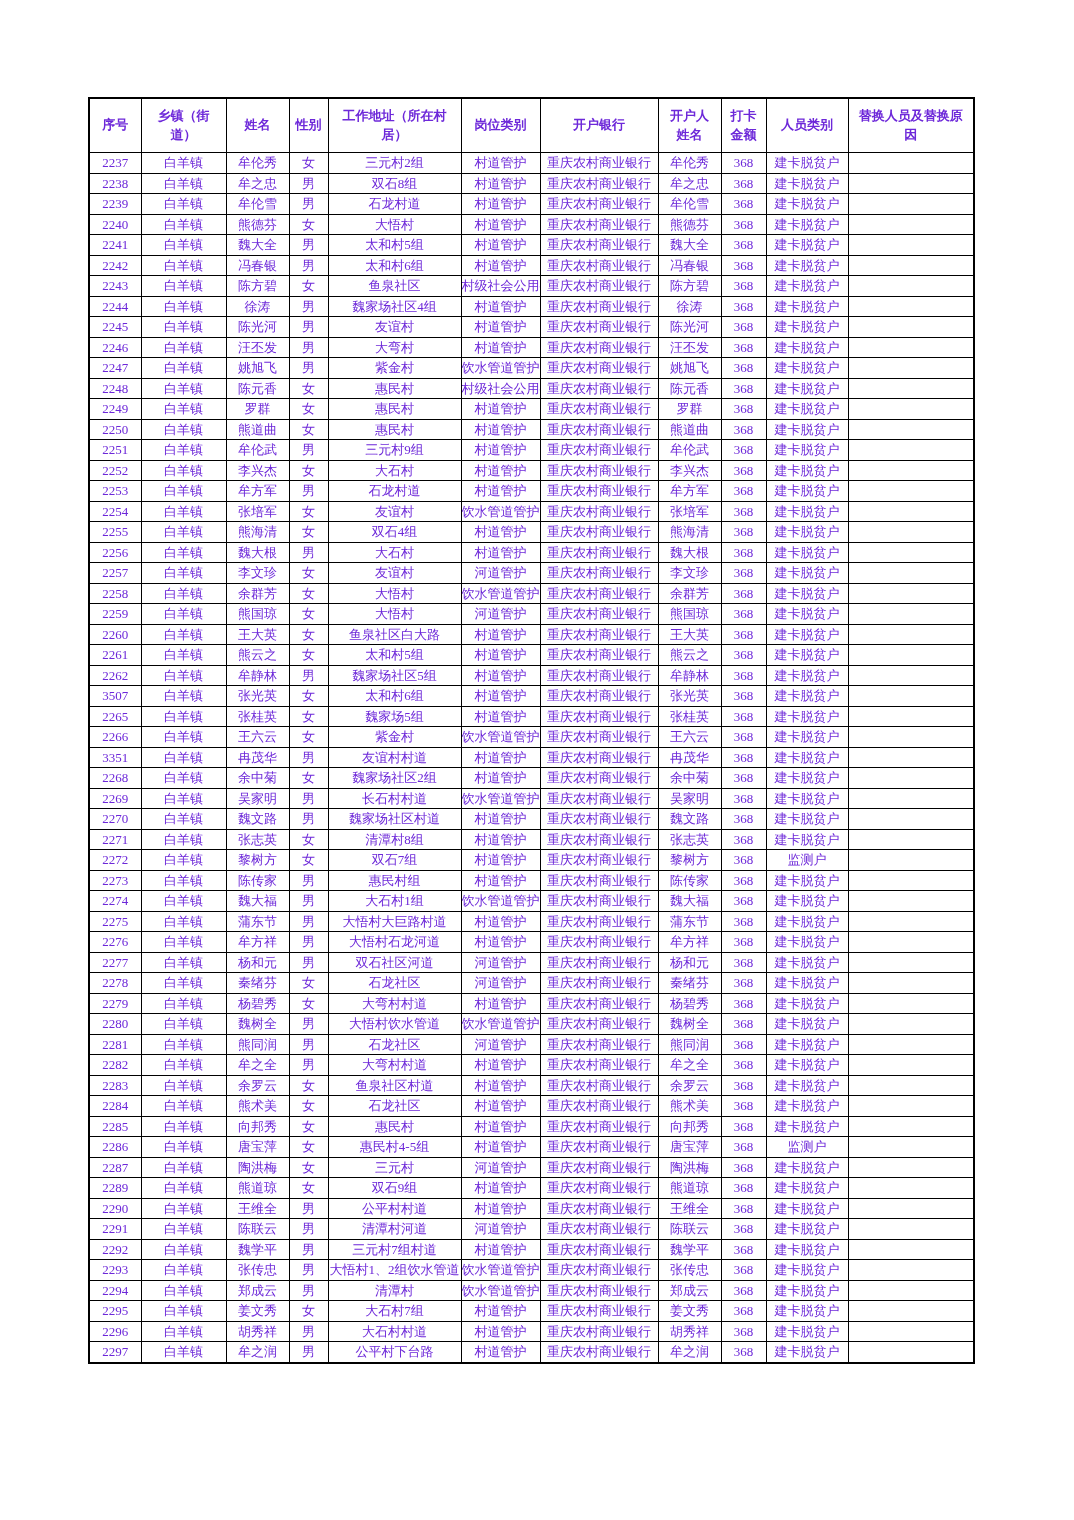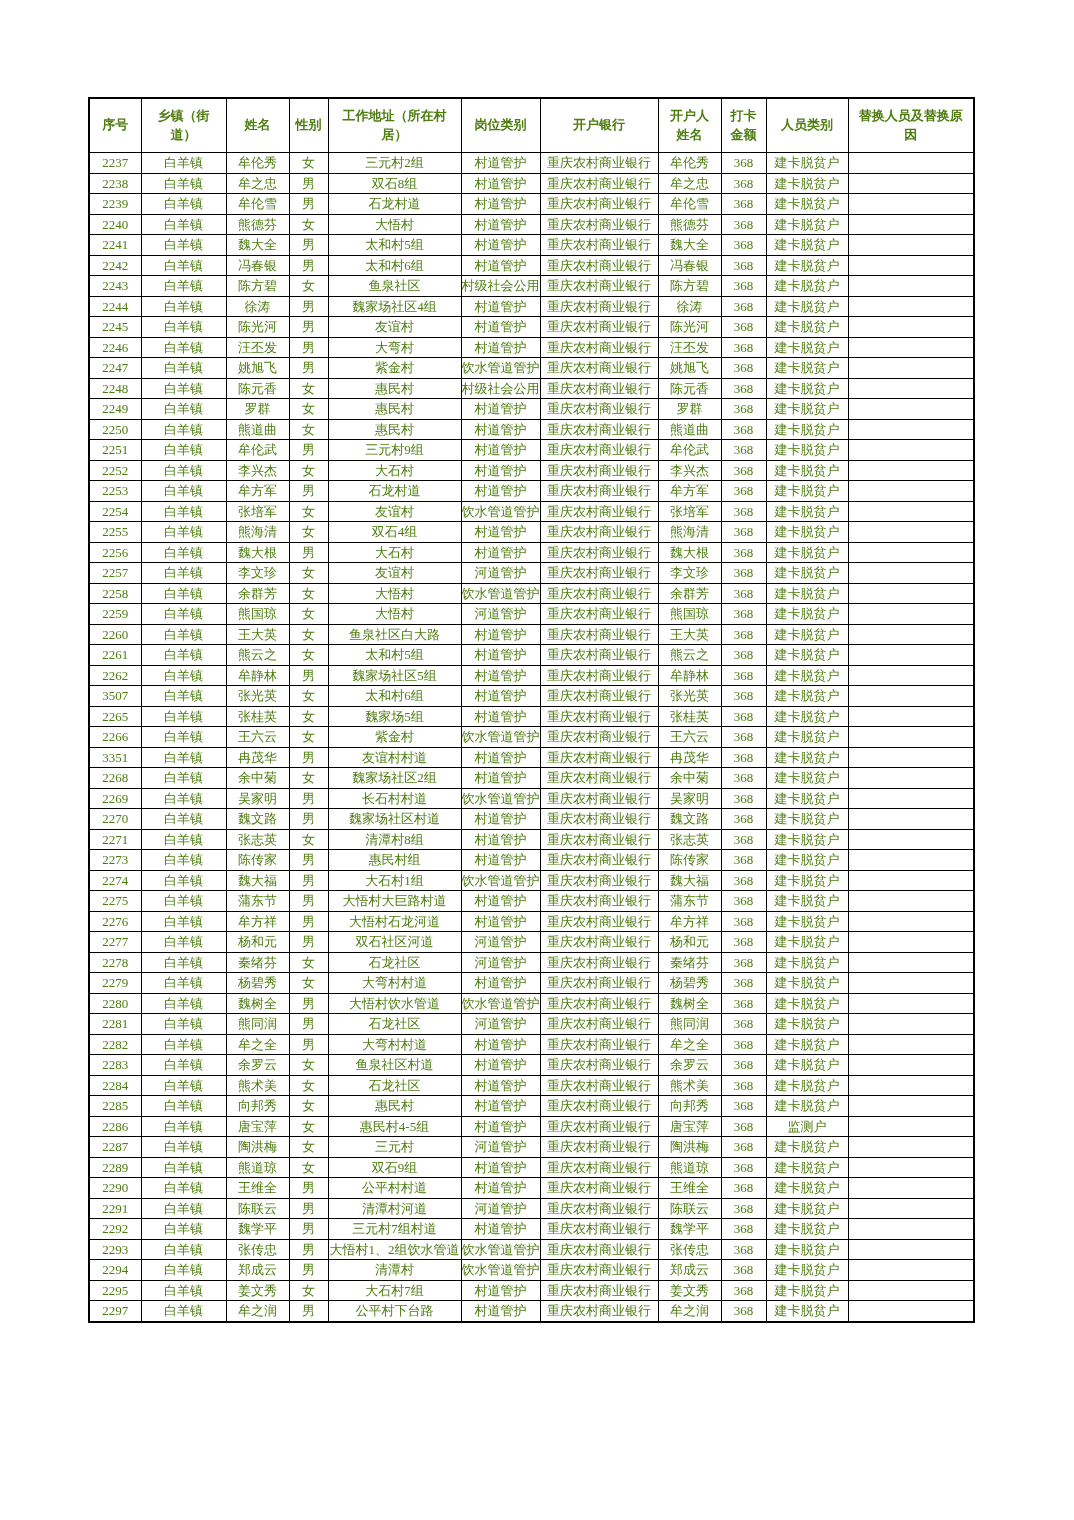--- a/index.html
+++ b/index.html
@@ -6,21 +6,21 @@
     margin: 0;
     padding: 0;
     background: #ffffff;
   }
   .page {
     position: relative;
     width: 1074px;
     height: 1520px;
     background: #ffffff;
     font-family: "Liberation Serif", "DejaVu Serif", serif;
-    color: #4d7c0f;
+    color: #6d28d9;
     text-decoration: underline;
   }
   table.roster {
     position: absolute;
     left: 88px;
     top: 97px;
     width: 885px;
     border-collapse: collapse;
     table-layout: fixed;
     border: 2px solid #000000;
@@ -522,20 +522,33 @@
           <td>女</td>
           <td>清潭村8组</td>
           <td>村道管护</td>
           <td>重庆农村商业银行</td>
           <td>张志英</td>
           <td>368</td>
           <td>建卡脱贫户</td>
           <td></td>
         </tr>
         <tr>
+          <td>2272</td>
+          <td>白羊镇</td>
+          <td>黎树方</td>
+          <td>女</td>
+          <td>双石7组</td>
+          <td>村道管护</td>
+          <td>重庆农村商业银行</td>
+          <td>黎树方</td>
+          <td>368</td>
+          <td>监测户</td>
+          <td></td>
+        </tr>
+        <tr>
           <td>2273</td>
           <td>白羊镇</td>
           <td>陈传家</td>
           <td>男</td>
           <td>惠民村组</td>
           <td>村道管护</td>
           <td>重庆农村商业银行</td>
           <td>陈传家</td>
           <td>368</td>
           <td>建卡脱贫户</td>
@@ -803,20 +816,33 @@
         </tr>
         <tr>
           <td>2295</td>
           <td>白羊镇</td>
           <td>姜文秀</td>
           <td>女</td>
           <td>大石村7组</td>
           <td>村道管护</td>
           <td>重庆农村商业银行</td>
           <td>姜文秀</td>
+          <td>368</td>
+          <td>建卡脱贫户</td>
+          <td></td>
+        </tr>
+        <tr>
+          <td>2296</td>
+          <td>白羊镇</td>
+          <td>胡秀祥</td>
+          <td>男</td>
+          <td>大石村村道</td>
+          <td>村道管护</td>
+          <td>重庆农村商业银行</td>
+          <td>胡秀祥</td>
           <td>368</td>
           <td>建卡脱贫户</td>
           <td></td>
         </tr>
         <tr>
           <td>2297</td>
           <td>白羊镇</td>
           <td>牟之润</td>
           <td>男</td>
           <td>公平村下台路</td>

